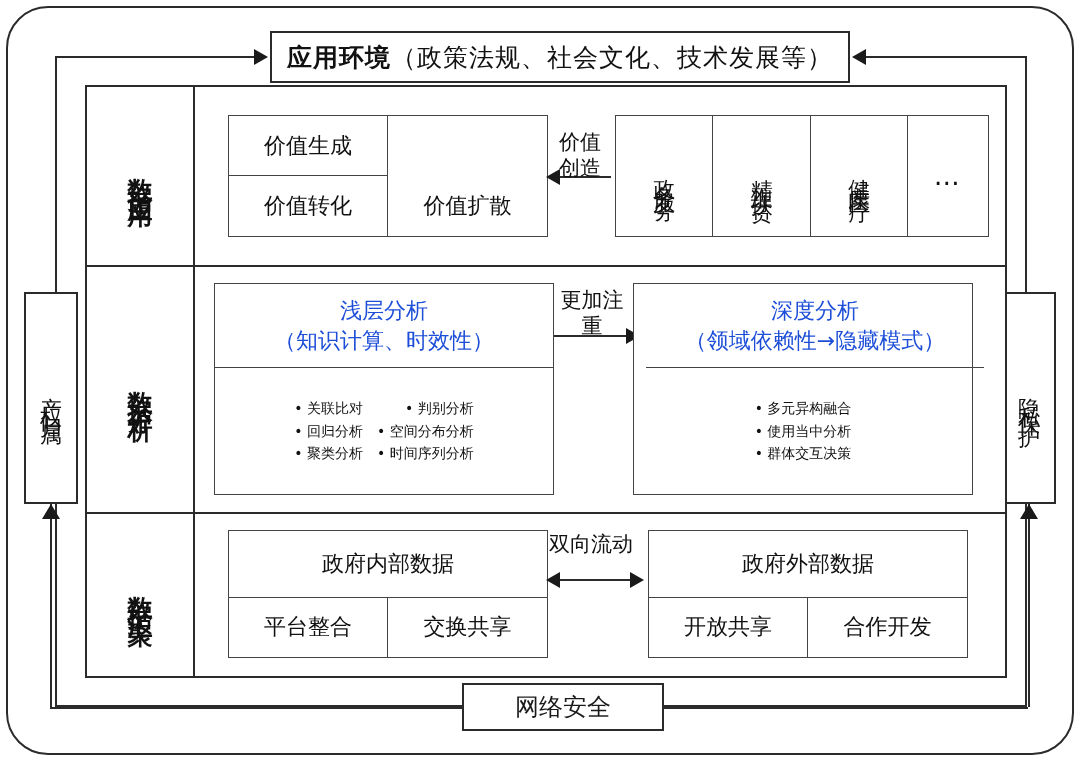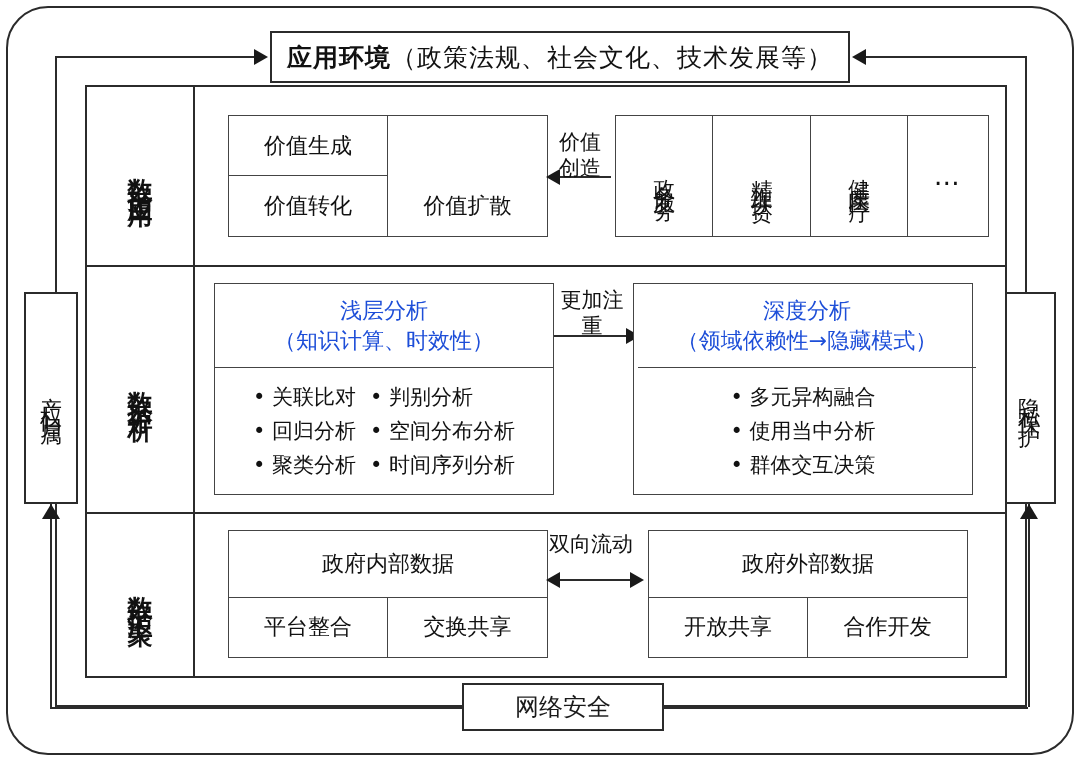--- a/index.html
+++ b/index.html
@@ -28,27 +28,27 @@
   
   .vlabel{position:absolute;display:flex;align-items:center;justify-content:center;
      writing-mode:vertical-rl;text-orientation:upright;font-weight:bold;font-size:25px;
      letter-spacing:9px;line-height:1;color:#111;}
 
   .vlabel-plain{position:absolute;display:flex;align-items:center;justify-content:center;
      writing-mode:vertical-rl;text-orientation:upright;font-size:22px;
      letter-spacing:9px;line-height:1;color:#111;}
 
   .cell{position:absolute;box-sizing:border-box;display:flex;align-items:center;
-        justify-content:center;text-align:left;font-size:22px;color:#111;}
+        justify-content:center;text-align:right;font-size:22px;color:#111;}
 
   .banner{font-size:25px;color:#111;letter-spacing:1px;}
   .banner b{font-weight:bold;}
 
   .hdr{font-size:22px;line-height:1.35;color:#1d4ed8;}
-  .bullets{font-size:21px;line-height:1.62;color:#111;}
+  .bullets{font-size:14px;line-height:1.62;color:#111;}
   .bcol{display:flex;flex-direction:column;justify-content:center;}
   .brow{display:flex;flex-direction:row;gap:14px;justify-content:center;}
 
   .arrow-label{position:absolute;font-size:21px;line-height:1.25;text-align:center;color:#111;}
 
   .hline{position:absolute;height:0;border-top:2px solid #2b2b2b;}
   .vline{position:absolute;width:0;border-left:2px solid #2b2b2b;}
 
   .ah{position:absolute;width:0;height:0;}
   .ah-left{border-top:8px solid transparent;border-bottom:8px solid transparent;border-right:14px solid #1a1a1a;}
@@ -147,21 +147,21 @@
           </div>
         </div>
       </div>
     </div>
 
     <div class="hline" style="left:467px;top:248px;width:74px;"></div>
     <div class="ah ah-right" style="left:539px;top:241px;"></div>
     <div class="arrow-label" style="left:468px;top:200px;width:74px;">更加注重</div>
 
     <div class="bx thin" style="left:546px;top:196px;width:340px;height:212px;flex-direction:column;">
-      <div class="cell hdr" style="position:relative;left:4px;top:0;width:100%;height:40%;border-bottom:1.5px solid #444;flex-direction:column;">
+      <div class="cell hdr" style="position:relative;left:12px;top:0;width:100%;height:40%;border-bottom:1.5px solid #444;flex-direction:column;">
         <span>深度分析</span>
         <span>（领域依赖性→隐藏模式）</span>
       </div>
       <div class="cell" style="position:relative;left:0;top:0;width:100%;height:60%;">
         <div class="brow bullets">
           <div class="bcol">
             <span>• 多元异构融合</span>
             <span>• 使用当中分析</span>
             <span>• 群体交互决策</span>
           </div>

